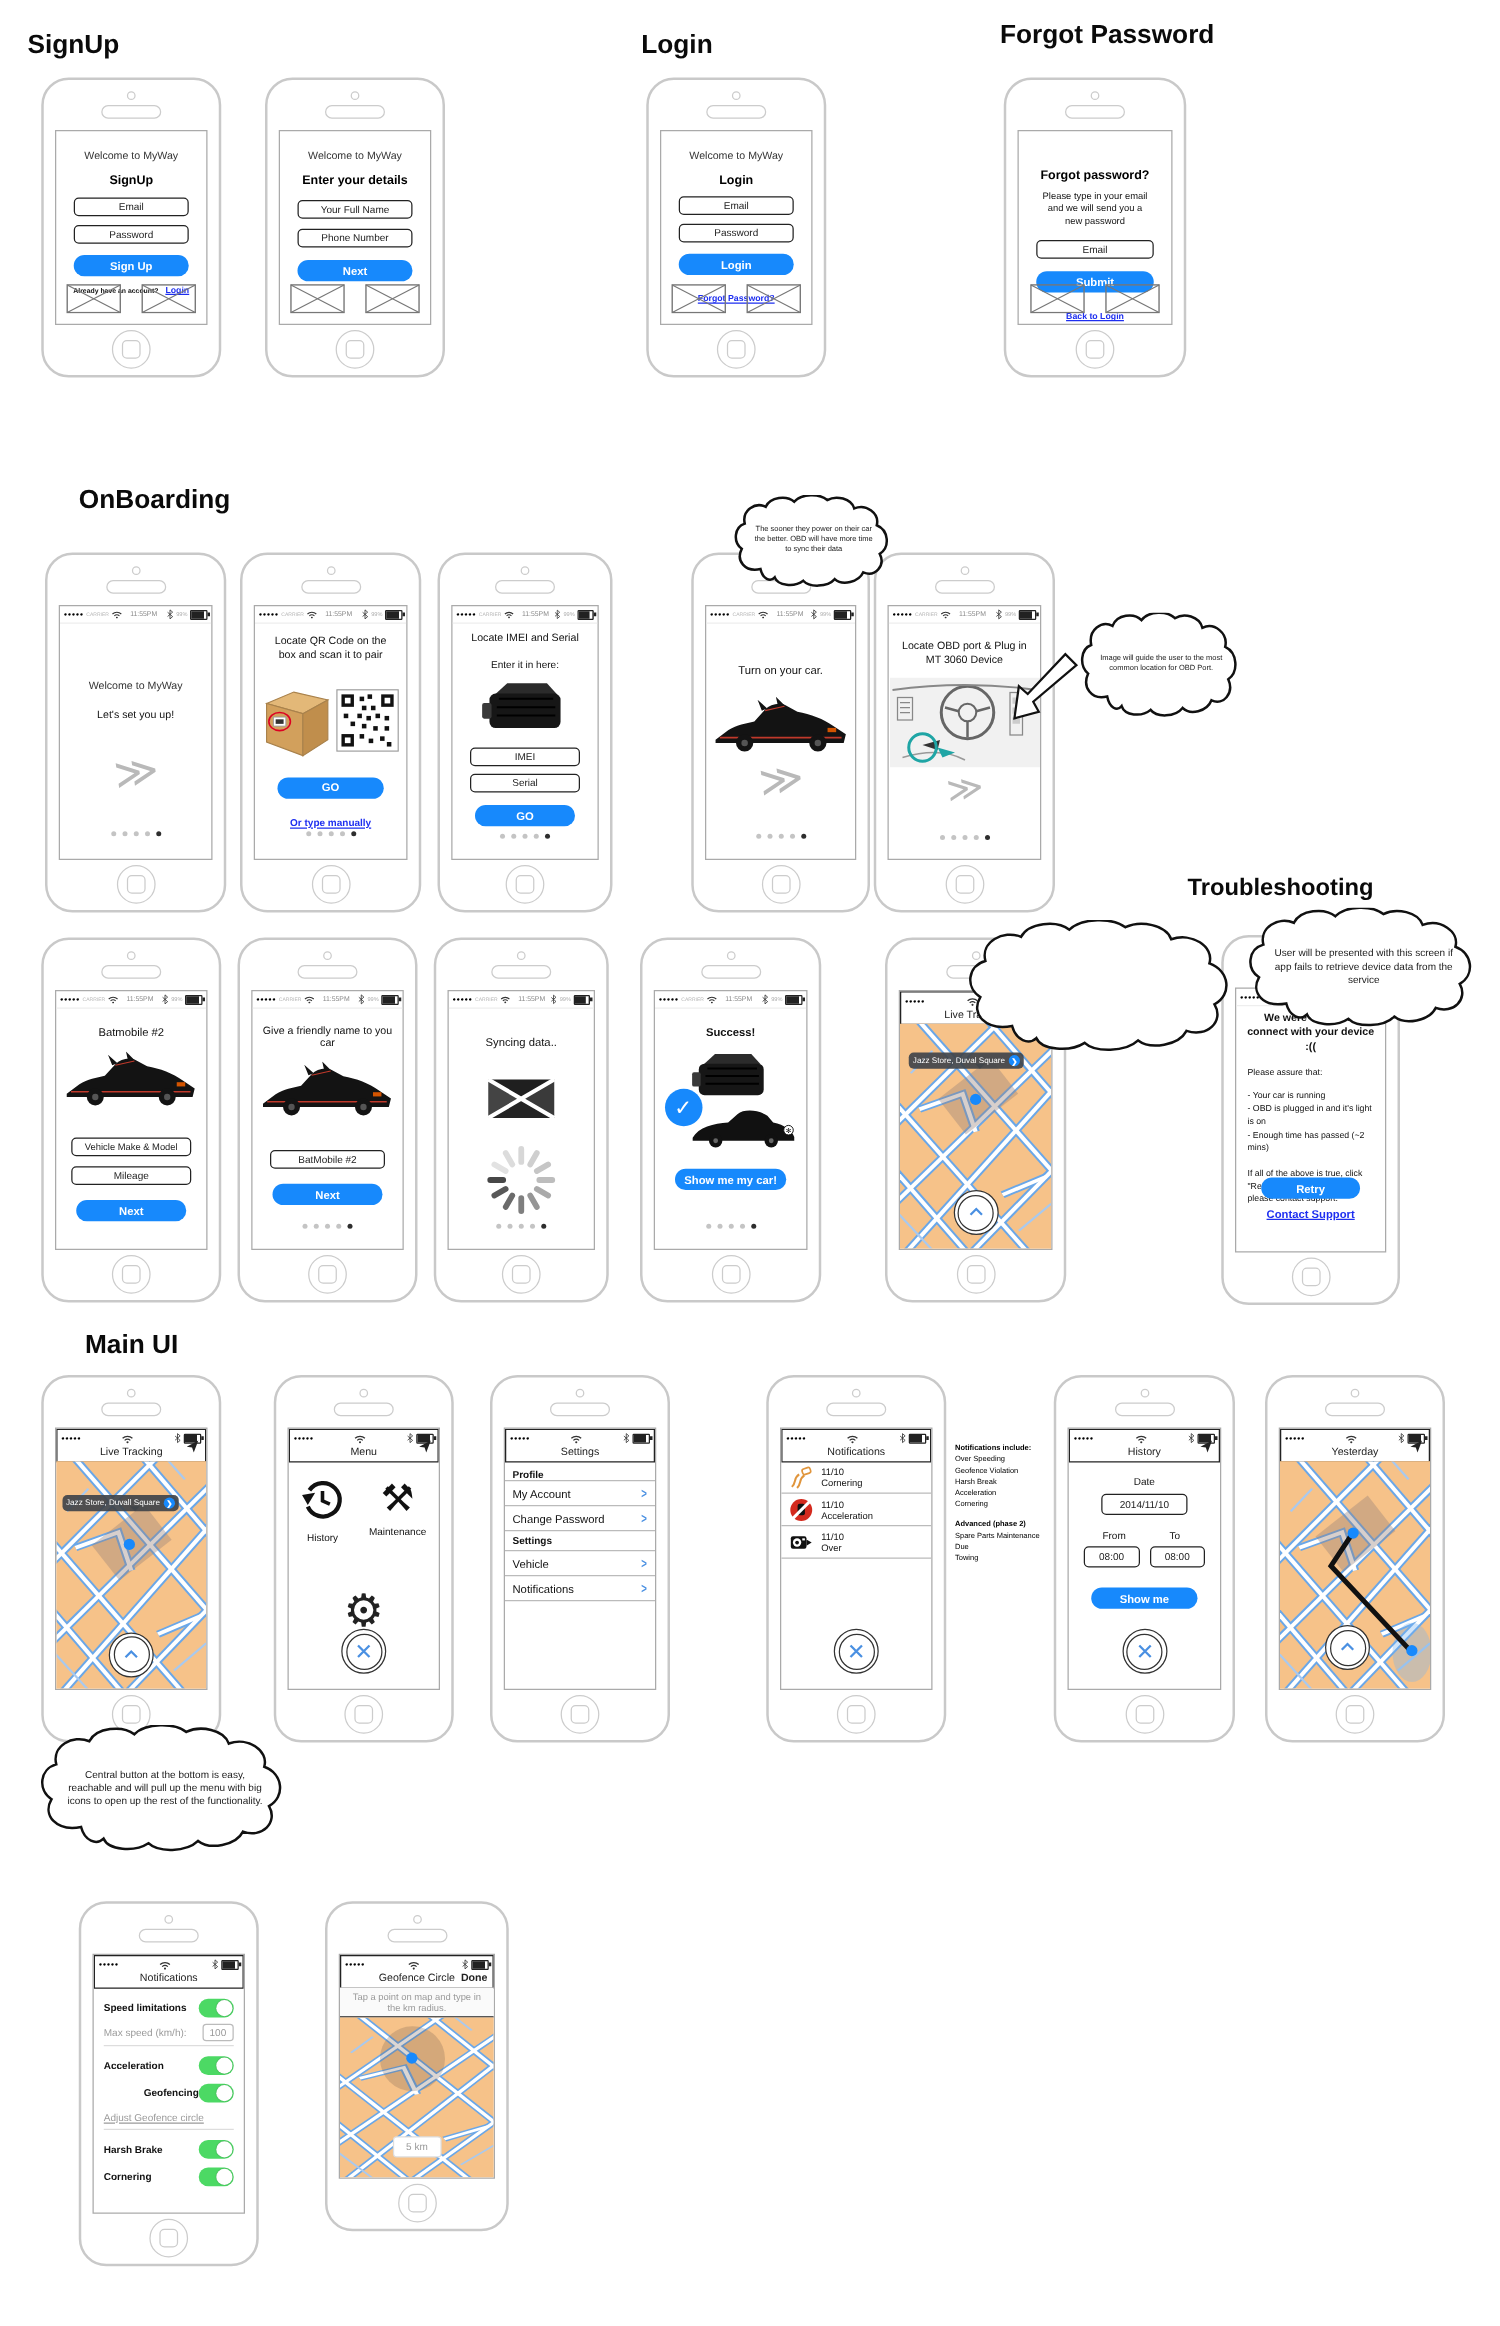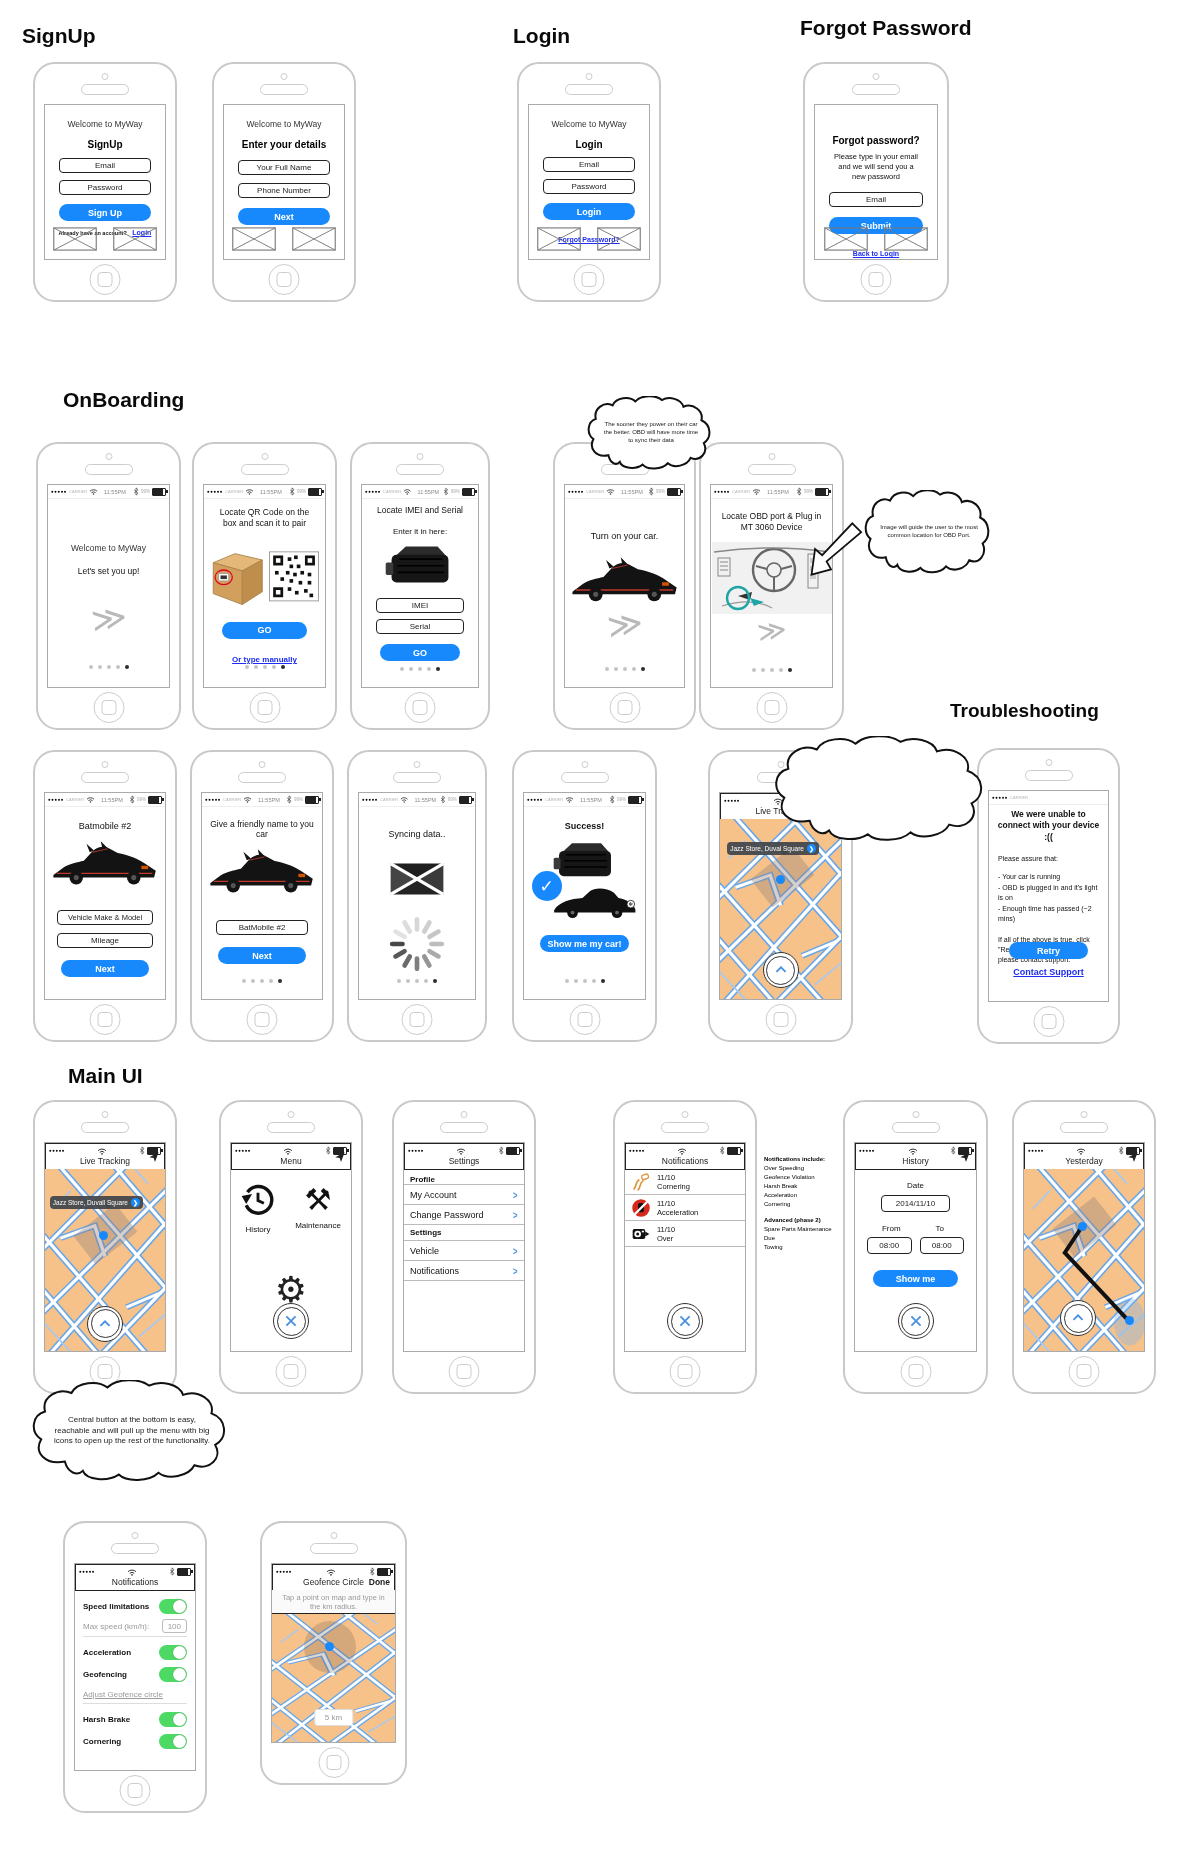--- a/index.html
+++ b/index.html
@@ -1060,21 +1060,21 @@
           <span class="toggle"></span>
         </div>
         <div style="display:flex;align-items:center;justify-content:space-between;height:20px;border-bottom:1px solid #ddd;">
           <span style="font-size:8px;color:#9a9a9a;">Max speed (km/h):</span>
           <span style="border:1px solid #bbb;border-radius:3px;font-size:8px;color:#9a9a9a;padding:1.5px 5px;">100</span>
         </div>
         <div style="display:flex;align-items:center;justify-content:space-between;height:22px;margin-top:4px;">
           <span style="font-size:8px;font-weight:bold;">Acceleration</span>
           <span class="toggle"></span>
         </div>
-        <div style="display:flex;align-items:center;justify-content:space-between;height:22px;">
+        <div style="display:flex;align-items:center;justify-content:flex-end;height:22px;">
           <span style="font-size:8px;font-weight:bold;">Geofencing</span>
           <span class="toggle"></span>
         </div>
         <div style="height:18px;border-bottom:1px solid #ddd;display:flex;align-items:center;">
           <span style="font-size:8px;color:#9a9a9a;text-decoration:underline;">Adjust Geofence circle</span>
         </div>
         <div style="display:flex;align-items:center;justify-content:space-between;height:22px;margin-top:4px;">
           <span style="font-size:8px;font-weight:bold;">Harsh Brake</span>
           <span class="toggle"></span>
         </div>
@@ -1141,20 +1141,26 @@
   <svg style="position:absolute;left:808px;top:518px;z-index:5;" width="62" height="62" viewBox="0 0 70 70">
     <path d="M4,64 L26,58 L21,49 L60,16 L50,6 L16,42 L8,35 Z" fill="#fff" stroke="#111" stroke-width="2"></path>
   </svg>
 
   <div class="cloud" style="left:770px;top:736px;width:224px;height:106px;">
     <svg viewBox="0 0 220 110" preserveAspectRatio="none">
         <use href="#cloudshape"></use>
       </svg>
   </div>
 
+  <div class="cloud" style="left:995px;top:726px;width:192px;height:96px;">
+    <svg viewBox="0 0 220 110" preserveAspectRatio="none">
+        <use href="#cloudshape"></use>
+      </svg>
+    <div class="ctext" style="font-size:8px;">User will be presented with this screen if app fails to retrieve device data from the service</div>
+  </div>
 
   <div class="cloud" style="left:28px;top:1380px;width:208px;height:102px;">
     <svg viewBox="0 0 220 110" preserveAspectRatio="none">
         <use href="#cloudshape"></use>
       </svg>
     <div class="ctext" style="font-size:8px;">Central button at the bottom is easy, reachable and will pull up the menu with big icons to open up the rest of the functionality.</div>
   </div>
 
 </div>
 

